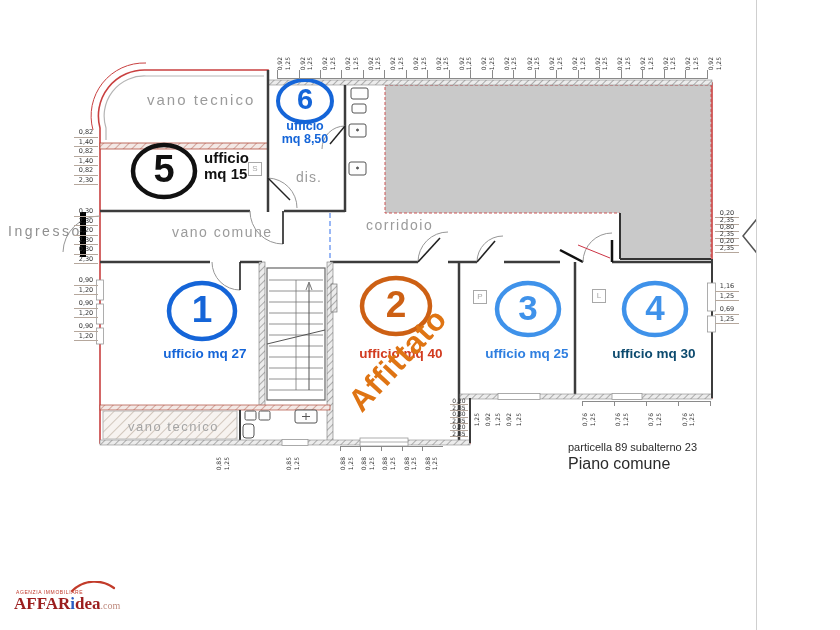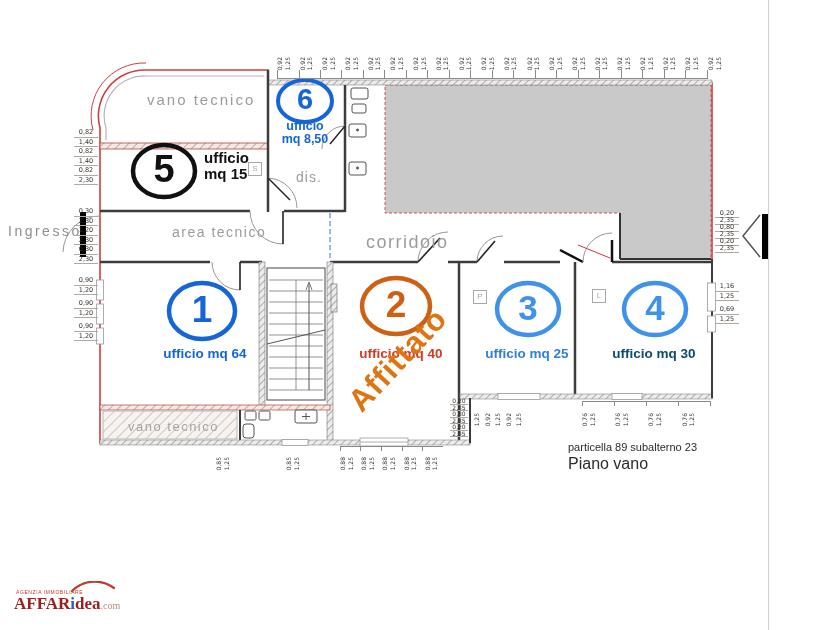--- a/index.html
+++ b/index.html
@@ -1,17 +1,17 @@
 <!DOCTYPE html>
 <html><head>
 <meta charset="utf-8">
 <style>
   html,body{margin:0;padding:0;background:#fff;}
   .stage{position:relative;width:756px;height:630px;background:#fff;overflow:hidden;
-         font-family:"Liberation Sans",sans-serif;outline:1px solid #cfcfcf;padding-left:12px;}
+         font-family:"Liberation Sans",sans-serif;outline:1px solid #cfcfcf;}
   svg.geo{position:absolute;left:0;top:0;}
 
   
   .lbl{position:absolute;color:#9b9b9b;white-space:nowrap;}
   .num{position:absolute;font-weight:bold;transform:translate(-50%,-54%);line-height:1;}
   .roomlbl{position:absolute;font-weight:bold;transform:translate(-50%,-50%);white-space:nowrap;}
 
   
   .dimrow{position:absolute;display:flex;align-items:flex-end;}
   .dimrow span{display:inline-block;writing-mode:vertical-rl;transform:rotate(180deg);
@@ -186,42 +186,42 @@
       <ellipse cx="305" cy="101" rx="27" ry="21" stroke="#1565d8" stroke-width="4"></ellipse>
       <ellipse cx="202" cy="311" rx="33" ry="28" stroke="#1565d8" stroke-width="4.5"></ellipse>
       <ellipse cx="396" cy="306" rx="34" ry="28" stroke="#cd6014" stroke-width="4.5"></ellipse>
       <ellipse cx="528" cy="309" rx="31" ry="26" stroke="#3f92ea" stroke-width="4.5"></ellipse>
       <ellipse cx="655" cy="309" rx="31" ry="26" stroke="#3f92ea" stroke-width="4.5"></ellipse>
     </g>
   </svg>
 
   <div class="lbl" style="left:147px;top:91px;font-size:15px;letter-spacing:2px">vano tecnico</div>
   <div class="lbl" style="left:128px;top:419px;font-size:13px;letter-spacing:1.5px;color:#a5a5a5">vano tecnico</div>
-  <div class="lbl" style="left:172px;top:224px;font-size:14px;letter-spacing:1.5px">area tecnico</div>
-  <div class="lbl" style="left:366px;top:232px;font-size:18px;letter-spacing:1.5px">corridoio</div>
+  <div class="lbl" style="left:172px;top:224px;font-size:14px;letter-spacing:1.5px">vano comune</div>
+  <div class="lbl" style="left:366px;top:217px;font-size:14px;letter-spacing:1.5px">corridoio</div>
   <div class="lbl" style="left:296px;top:169px;font-size:14px;letter-spacing:1px">dis.</div>
   <div class="lbl" style="left:8px;top:223px;font-size:14px;letter-spacing:2.5px;color:#8f8f8f">Ingresso</div>
   <div class="lbl" style="left:780px;top:224px;font-size:13px;letter-spacing:.5px;color:#8f8f8f">Ingresso</div>
 
   <div class="num" style="left:164px;top:171px;font-size:38px;color:#111">5</div>
   <div class="num" style="left:305px;top:101px;font-size:29px;color:#1565d8">6</div>
   <div class="num" style="left:202px;top:311px;font-size:37px;color:#1565d8">1</div>
   <div class="num" style="left:396px;top:306px;font-size:37px;color:#cd6014">2</div>
   <div class="num" style="left:528px;top:309px;font-size:35px;color:#3f92ea">3</div>
   <div class="num" style="left:655px;top:309px;font-size:35px;color:#3f92ea">4</div>
 
   <div style="position:absolute;left:204px;top:150px;font-size:15px;font-weight:bold;color:#111;line-height:16px">
     <div>ufficio</div>
     <div>mq 15</div>
   </div>
   <div style="position:absolute;left:267px;top:120px;width:76px;text-align:center;font-size:12.5px;font-weight:bold;color:#1565d8;line-height:13px">
     <div>ufficio</div>
     <div>mq 8,50</div>
   </div>
-  <div class="roomlbl" style="left:205px;top:353px;font-size:13.5px;color:#1565d8">ufficio mq 64</div>
+  <div class="roomlbl" style="left:205px;top:353px;font-size:13.5px;color:#1565d8">ufficio mq 27</div>
   <div class="roomlbl" style="left:401px;top:353px;font-size:13.5px;color:#d23b20">ufficio mq 40</div>
   <div class="roomlbl" style="left:527px;top:353px;font-size:13.5px;color:#2f7fe0">ufficio mq 25</div>
   <div class="roomlbl" style="left:654px;top:353px;font-size:13.5px;color:#0c4a6e">ufficio mq 30</div>
 
   <div class="affittato">Affittato</div>
 
   <div class="symbox" style="left:248px;top:162px">S</div>
   <div class="symbox" style="left:473px;top:290px">P</div>
   <div class="symbox" style="left:592px;top:289px">L</div>
 
@@ -351,21 +351,21 @@
   <div class="vstack tight narrow" style="left:450px;top:398px">
       <span>0,20</span>
       <span>2,35</span>
       <span>0,80</span>
       <span>2,35</span>
       <span>0,20</span>
       <span>2,35</span>
     </div>
 
   <div class="particella">particella 89 subalterno 23</div>
-  <div class="piano">Piano vano</div>
+  <div class="piano">Piano comune</div>
 
   <div class="logo">
     <svg width="46" height="12" viewBox="0 0 46 12">
       <path d="M2 10 C 14 -2, 32 -2, 44 7" fill="none" stroke="#c23b2a" stroke-width="2.2" stroke-linecap="round"></path>
     </svg>
     <div class="tag">AGENZIA IMMOBILIARE</div>
     <div class="main"><span>AFFAR</span><span class="i">i</span><span>dea</span><span class="com">.com</span></div>
   </div>
 
 </div>

